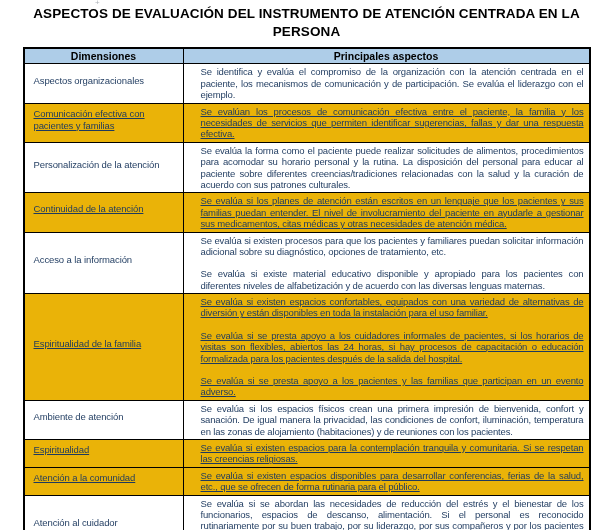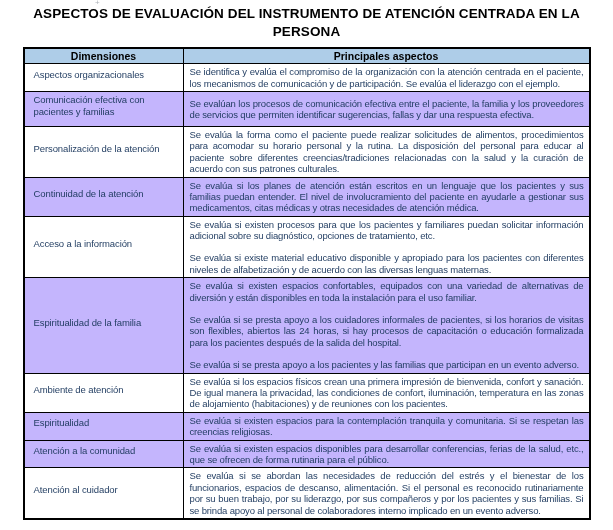--- a/index.html
+++ b/index.html
@@ -55,31 +55,31 @@
   }
   th.col-dim { width: 150px; }
   td.dim-cell {
     font-size: 9.5px;
     padding: 2px 4px 8px 9px;
     line-height: 1.25;
     letter-spacing: -0.1px;
   }
   td.asp-cell {
     font-size: 9.5px;
-    padding: 2px 5px 2px 6px;
+    padding: 2px 5px 2px 17px;
     vertical-align: top;
     letter-spacing: -0.15px;
   }
   td.asp-cell p {
     margin: 0 0 11px 0;
     line-height: 1.2;
     text-align: justify;
   }
   td.asp-cell p:last-child { margin-bottom: 0; }
-  tr.shaded td { background: #c4b5fd; }
+  tr.shaded td { background: #eab308; text-decoration: underline; }
   .watermark {
     position: absolute;
     pointer-events: none;
     opacity: 0.28;
   }
 </style>
 </head>
 <body>
 
 <div class="page">
@@ -99,21 +99,21 @@
   <tr>
     <td class="dim-cell">Aspectos organizacionales</td>
     <td class="asp-cell">
             <p>Se identifica y evalúa el compromiso de la organización con la atención centrada en el paciente, los mecanismos de comunicación y de participación. Se evalúa el liderazgo con el ejemplo.</p>
           </td>
   </tr>
 
   <tr class="shaded">
     <td class="dim-cell">Comunicación efectiva con pacientes y familias</td>
     <td class="asp-cell">
-            <p>Se evalúan los procesos de comunicación efectiva entre el paciente, la familia y los proveedores de servicios que permiten identificar sugerencias, fallas y dar una respuesta efectiva.</p>
+            <p>Se evalúan los procesos de comunicación efectiva entre el paciente, la familia y los necesidades de servicios que permiten identificar sugerencias, fallas y dar una respuesta efectiva.</p>
           </td>
   </tr>
 
   <tr>
     <td class="dim-cell">Personalización de la atención</td>
     <td class="asp-cell">
             <p>Se evalúa la forma como el paciente puede realizar solicitudes de alimentos, procedimientos para acomodar su horario personal y la rutina. La disposición del personal para educar al paciente sobre diferentes creencias/tradiciones relacionadas con la salud y la curación de acuerdo con sus patrones culturales.</p>
           </td>
   </tr>
 

